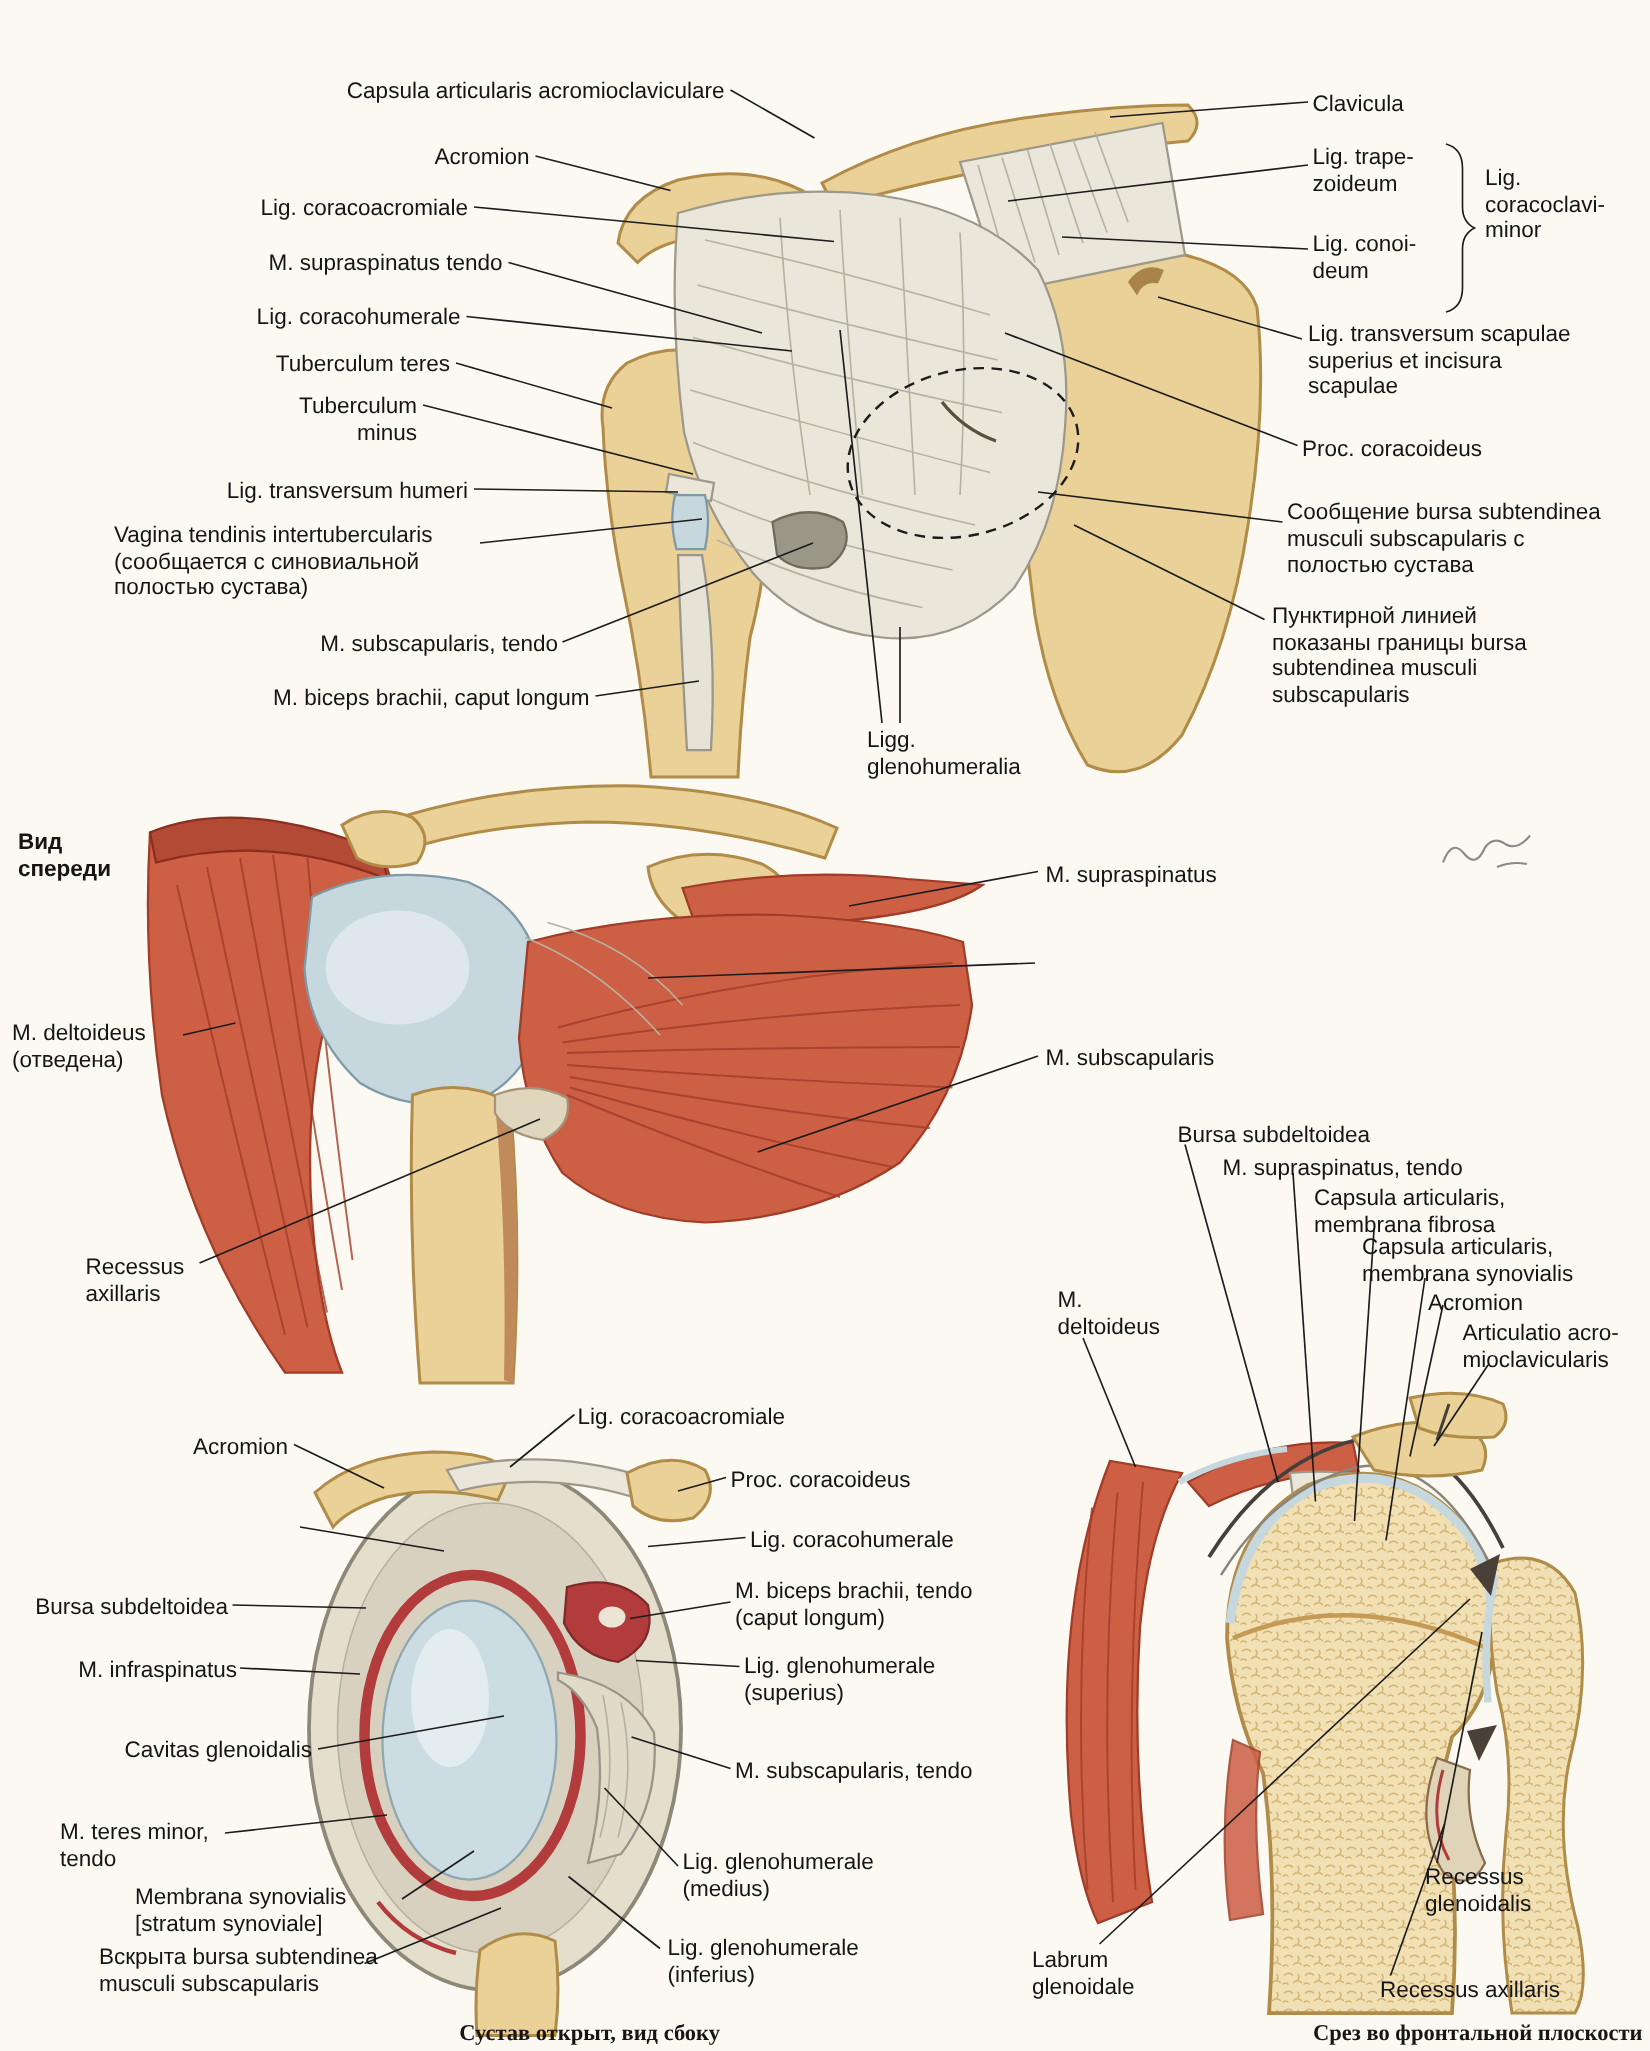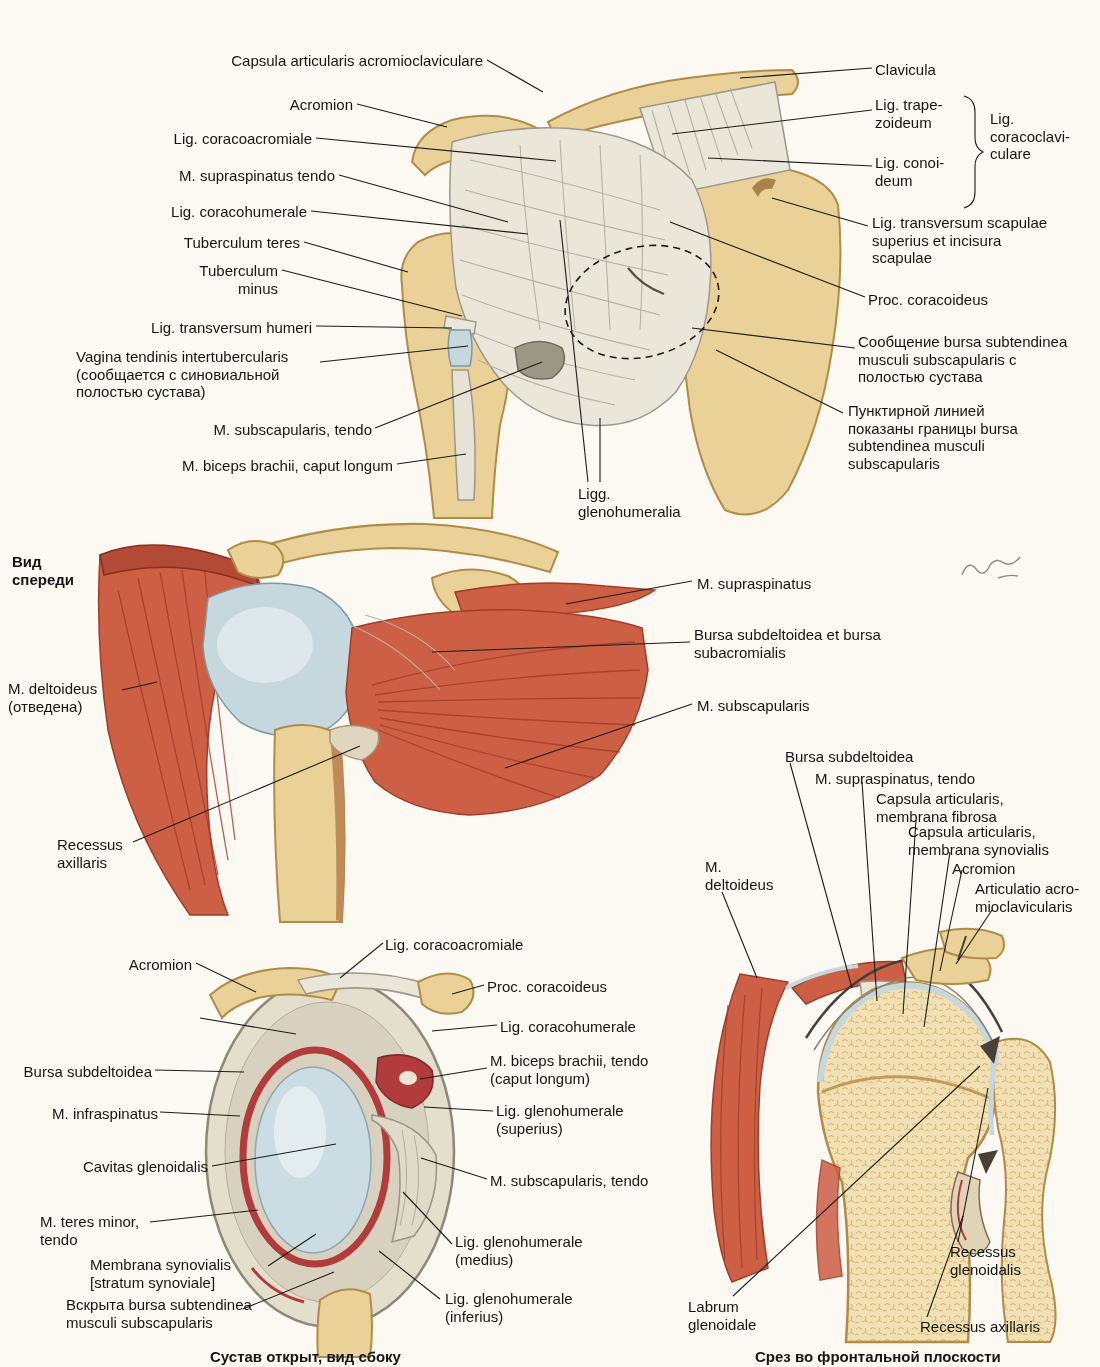--- a/index.html
+++ b/index.html
@@ -1,21 +1,21 @@
 <!DOCTYPE html>
 <html style="--paper: #fbf9f2; --bone: #ead197; --bone_light: #f2e3bb; --bone_stroke: #b08c48; --lig: #eae7da; --lig_stroke: #9d988a; --muscle: #cd5f45; --muscle_dark: #a03c28; --cartilage: #c6d7de; --cartilage_stroke: #7d9aa6; --labrum_red: #b23b3b; --line: #1c1c1c;"><head>
 <meta charset="utf-8">
 <style>
   html,body{margin:0;padding:0;}
   body{background:var(--paper,#fbf9f2);}
   #page{position:relative;width:1100px;height:1367px;overflow:hidden;background:var(--paper,#fbf9f2);margin-top:30px;}
   #art{position:absolute;left:0;top:0;}
   .lbl{position:absolute;font-family:"Liberation Sans",sans-serif;font-size:15px;line-height:1.18;color:#151515;white-space:pre-line;}
   .r{text-align:right;}
-  .c{text-align:left;}
+  .c{text-align:right;font-family:Liberation Serif, serif;}
   .b{font-weight:bold;}
   
   .bone{fill:var(--bone,#ead197);stroke:var(--bone_stroke,#b08c48);stroke-width:2;}
   .lig{fill:var(--lig,#eae7da);stroke:var(--lig_stroke,#9d988a);stroke-width:1.5;}
   .muscle{fill:var(--muscle,#cd5f45);stroke:var(--muscle_dark,#a03c28);stroke-width:1.5;}
   .cart{fill:var(--cartilage,#c6d7de);stroke:var(--cartilage_stroke,#7d9aa6);stroke-width:1.5;}
   .stria{stroke:var(--muscle_dark,#a03c28);fill:none;stroke-width:1.3;opacity:.8;}
   .ligstria{stroke:#b6b2a2;fill:none;stroke-width:1.1;}
   .leader{stroke:var(--line,#1c1c1c);stroke-width:1.1;}
   .dash{fill:none;stroke:var(--line,#1c1c1c);stroke-width:1.6;stroke-dasharray:7 5;}
@@ -184,38 +184,36 @@
   <div class="lbl" style="left:578px;top:455px;width:130px">Ligg.
 glenohumeralia</div>
 
   <div class="lbl" style="left:875px;top:31px;width:110px">Clavicula</div>
   <div class="lbl" style="left:875px;top:66px;width:90px">Lig. trape-
 zoideum</div>
   <div class="lbl" style="left:875px;top:124px;width:90px">Lig. conoi-
 deum</div>
   <div class="lbl" style="left:990px;top:80px;width:100px">Lig.
 coracoclavi-
-culare</div>
+minor</div>
   <div class="lbl" style="left:872px;top:184px;width:210px">Lig. transversum scapulae
 superius et incisura
 scapulae</div>
   <div class="lbl" style="left:868px;top:261px;width:160px">Proc. coracoideus</div>
   <div class="lbl" style="left:858px;top:303px;width:230px">Сообщение bursa subtendinea
 musculi subscapularis с
 полостью сустава</div>
   <div class="lbl" style="left:848px;top:372px;width:220px">Пунктирной линией
 показаны границы bursa
 subtendinea musculi
 subscapularis</div>
   <div class="lbl b" style="left:12px;top:523px;width:90px">Вид
 спереди</div>
 
   <div class="lbl" style="left:697px;top:545px;width:160px">M. supraspinatus</div>
-  <div class="lbl" style="left:694px;top:596px;width:220px">Bursa subdeltoidea et bursa
-subacromialis</div>
   <div class="lbl" style="left:697px;top:667px;width:160px">M. subscapularis</div>
   <div class="lbl" style="left:8px;top:650px;width:110px">M. deltoideus
 (отведена)</div>
   <div class="lbl" style="left:57px;top:806px;width:80px">Recessus
 axillaris</div>
 
   <div class="lbl r" style="left:112px;top:926px;width:80px">Acromion</div>
   <div class="lbl r" style="left:21px;top:1033px;width:131px">Bursa subdeltoidea</div>
   <div class="lbl r" style="left:41px;top:1075px;width:117px">M. infraspinatus</div>
   <div class="lbl r" style="left:69px;top:1128px;width:139px">Cavitas glenoidalis</div>

